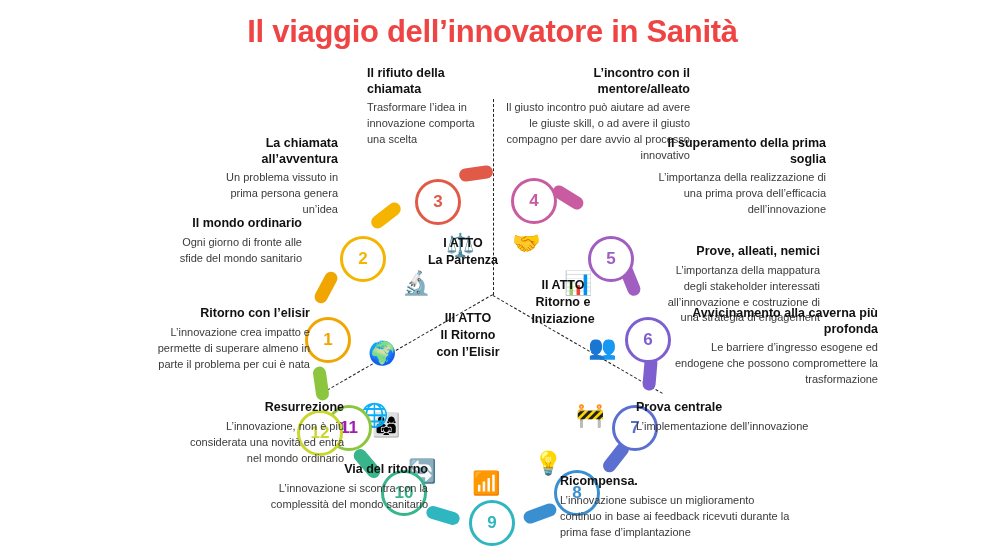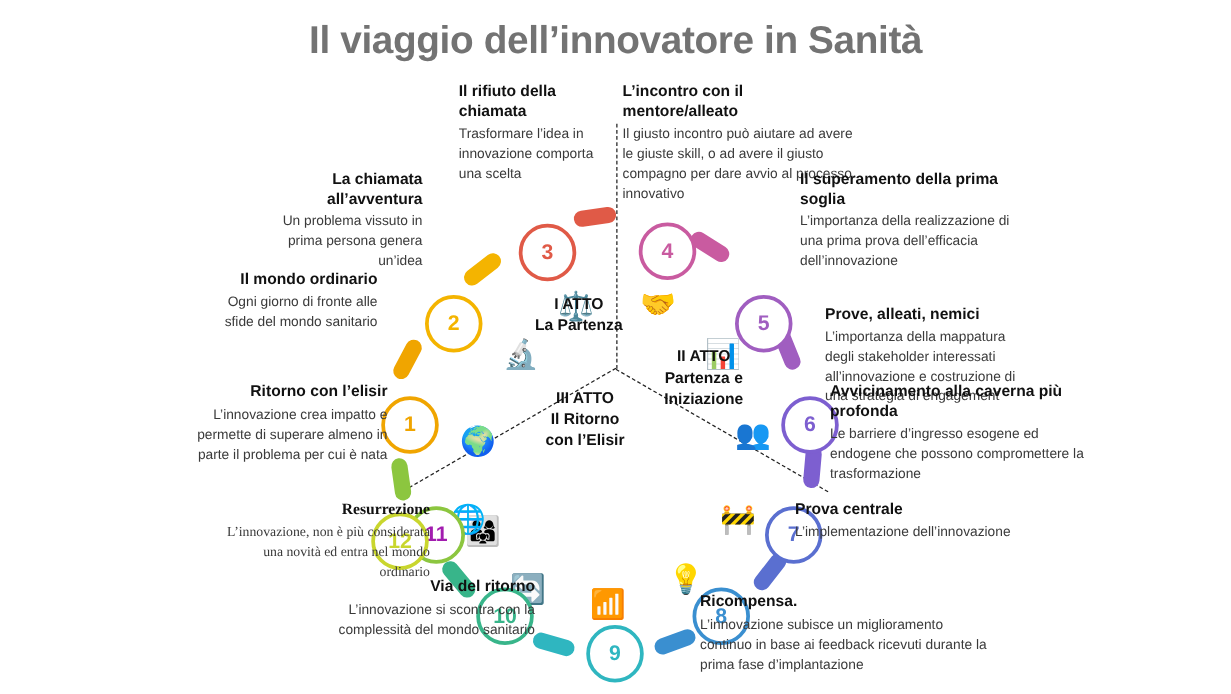--- a/index.html
+++ b/index.html
@@ -22,21 +22,21 @@
     height: 555px;
   }
   .title {
     position: absolute;
     left: 0; top: 14px;
     width: 985px;
     text-align: center;
     font-size: 31px;
     font-weight: bold;
     letter-spacing: -0.3px;
-    color: #737373;
+    color: #ef4444;
   }
 
   
   .wheel {
     position: absolute;
     left: 293px;
     top: 95px;
     width: 400px;
     height: 400px;
   }
@@ -105,42 +105,42 @@
     margin-bottom: 3px;
     line-height: 1.25;
   }
   .lbl .p {
     font-size: 11px;
     color: #3a3a3a;
     line-height: 1.45;
   }
   .ta-r { text-align: right; }
   .ta-l { text-align: left; }
-  .ta-c { text-align: left; }
+  .ta-c { text-align: right; }
 </style>
 </head>
 <body>
 
 <div id="stage">
 
   <div class="title">Il viaggio dell’innovatore in Sanità</div>
 
   <div class="wheel">
 
     <div class="divider" style="left:200px; top:200px; width:196px; transform: rotate(-90deg);"></div>
     <div class="divider" style="left:200px; top:200px; width:196px; transform: rotate(30deg);"></div>
     <div class="divider" style="left:200px; top:200px; width:196px; transform: rotate(150deg);"></div>
 
     <div class="act" style="left:110px; top:140px; width:120px;">
       <div>I ATTO</div>
       <div>La Partenza</div>
     </div>
     <div class="act" style="left:215px; top:182px; width:110px;">
       <div>II ATTO</div>
-      <div>Partenza e</div>
+      <div>Ritorno e</div>
       <div>Iniziazione</div>
     </div>
     <div class="act" style="left:120px; top:215px; width:110px;">
       <div>III ATTO</div>
       <div>Il Ritorno</div>
       <div>con l’Elisir</div>
     </div>
 
     <div class="node" style="left: 12px; top: 222px; border-color: rgb(240, 165, 0); color: rgb(240, 165, 0);">
         <span>1</span>
@@ -248,21 +248,21 @@
   <div class="lbl ta-l" style="left:560px; top:474px; width:236px;">
     <div class="h">Ricompensa.</div>
     <div class="p">L’innovazione subisce un miglioramento continuo in base ai feedback ricevuti durante la prima fase d’implantazione</div>
   </div>
 
   <div class="lbl ta-r" style="left:232px; top:462px; width:196px;">
     <div class="h">Via del ritorno</div>
     <div class="p">L’innovazione si scontra con la complessità del mondo sanitario</div>
   </div>
 
-  <div class="lbl ta-r" style="left:178px; top:400px; width:166px;font-family:Liberation Serif, serif;">
+  <div class="lbl ta-r" style="left:178px; top:400px; width:166px;">
     <div class="h">Resurrezione</div>
     <div class="p">L’innovazione, non è più considerata una novità ed entra nel mondo ordinario</div>
   </div>
 
   <div class="lbl ta-r" style="left:150px; top:306px; width:160px;">
     <div class="h">Ritorno con l’elisir</div>
     <div class="p">L’innovazione crea impatto e permette di superare almeno in parte il problema per cui è nata</div>
   </div>
 
 </div>

